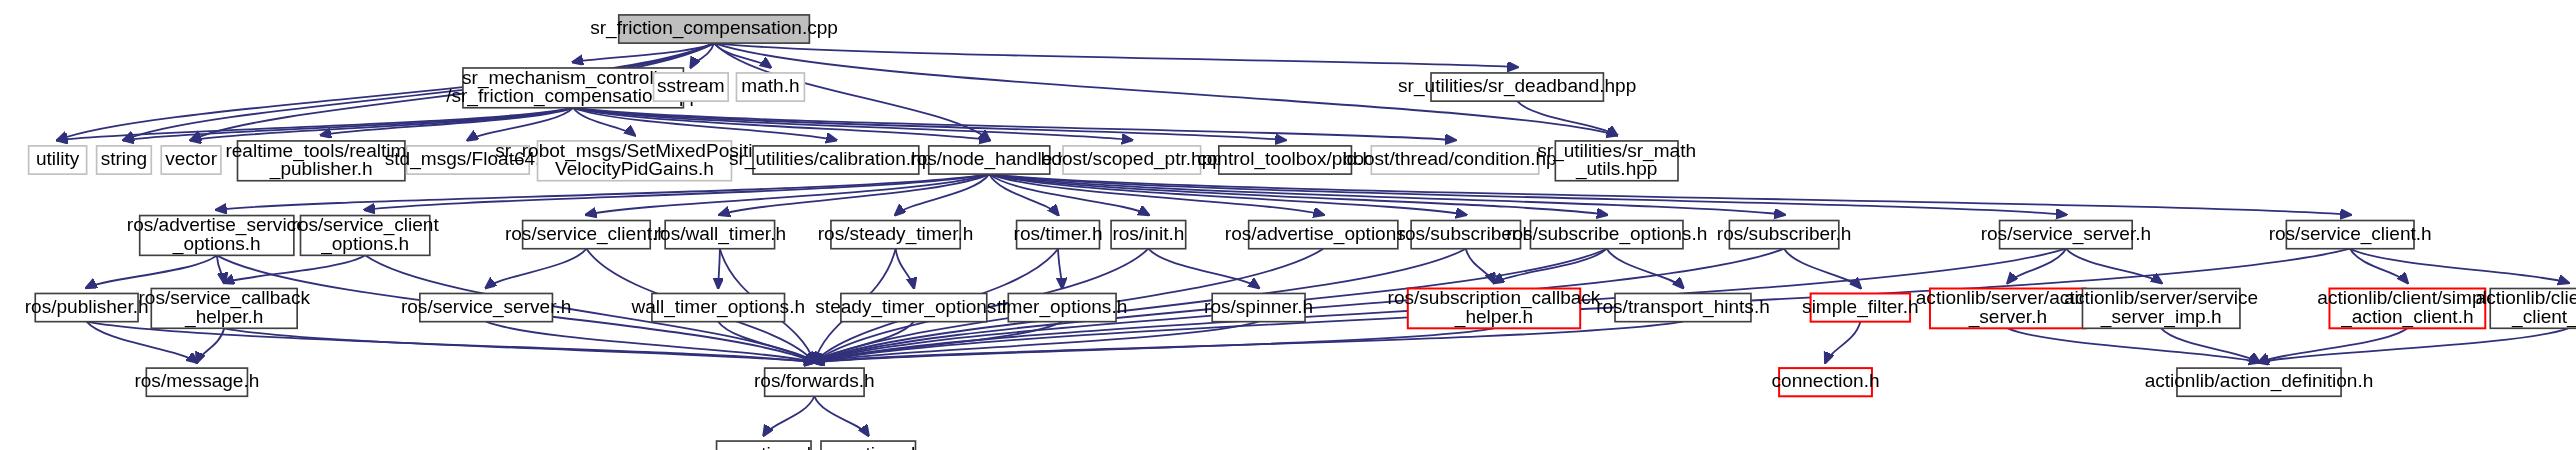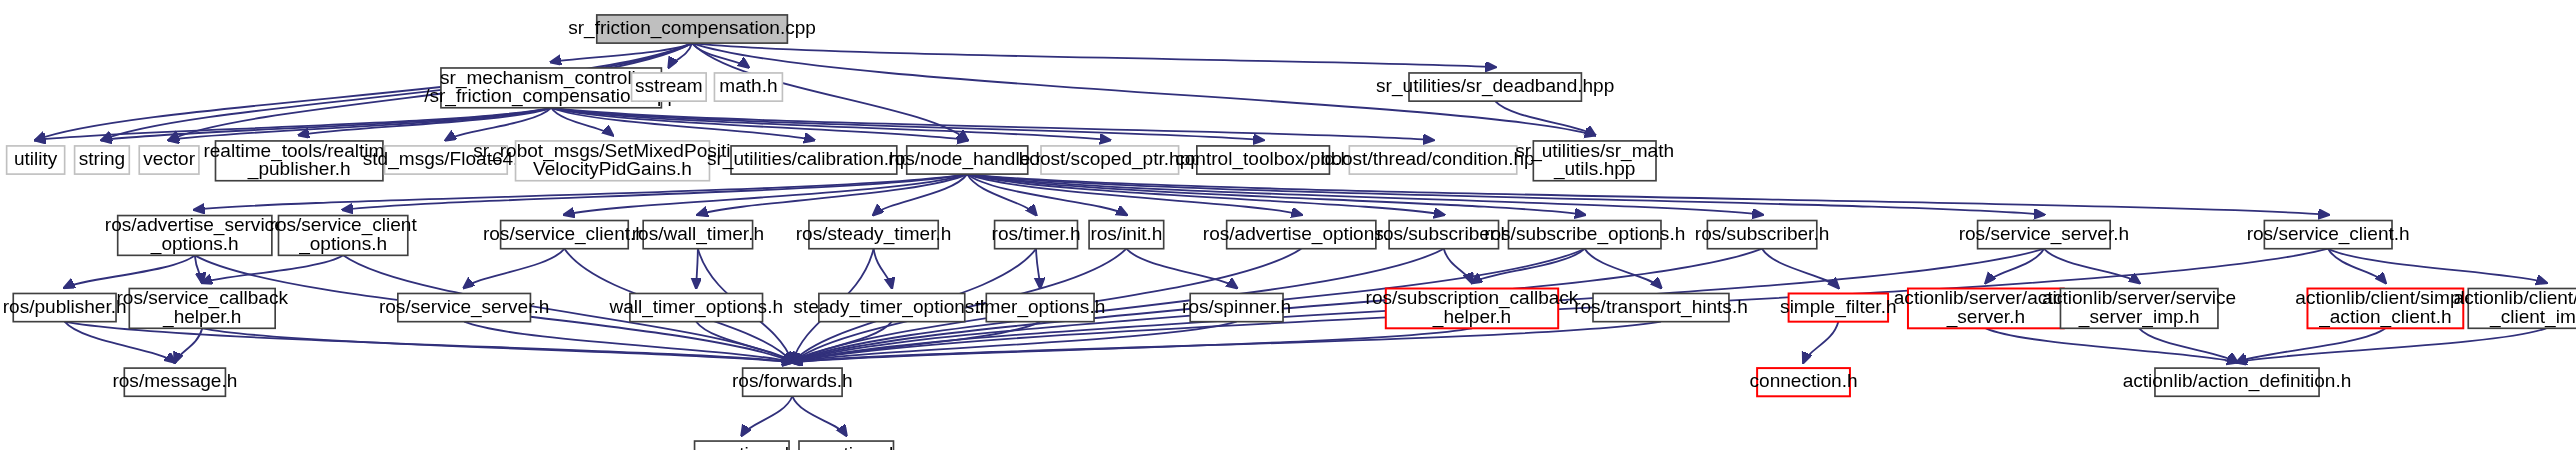--- a/index.html
+++ b/index.html
@@ -1,17 +1,17 @@
 <!DOCTYPE html>
 <html style="font-size:13.3px"><head>
 <meta charset="utf-8">
 <style>
   html,body{margin:0;padding:0;background:#ffffff;}
   body{width:2576px;height:451px;overflow:hidden;font-family:"Liberation Sans",sans-serif;}
-  #graph{position:relative;width:2216px;height:451px;}
+  #graph{position:relative;width:2216px;height:451px;margin-left:22px;}
   svg{position:absolute;left:0;top:0;width:2576px;height:451px;}
   .node-label{font-family:"Liberation Sans",sans-serif;font-size:11.5px;fill:#000000;text-anchor:middle;dominant-baseline:middle;}
   .edge{fill:none;stroke:#31307b;stroke-width:1.1px;}
   .arrow{fill:#31307b;stroke:#31307b;}
   .nbox{fill:#ffffff;stroke:#404040;stroke-width:1px;}
   .nbox.root{fill:#bfbfbf;stroke:#404040;stroke-width:1px;}
   .nbox.grey{fill:#ffffff;stroke:#c0c0c0;stroke-width:1px;}
   .nbox.red{fill:#ffffff;stroke:#ff0000;stroke-width:1.2px;}
 </style>
 </head>

